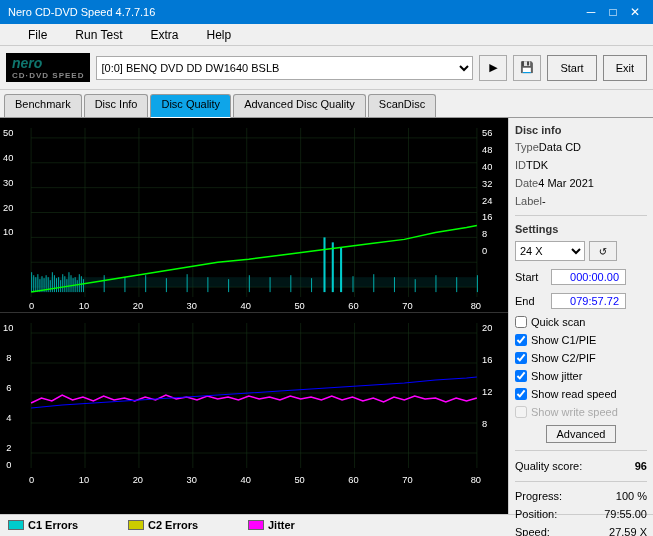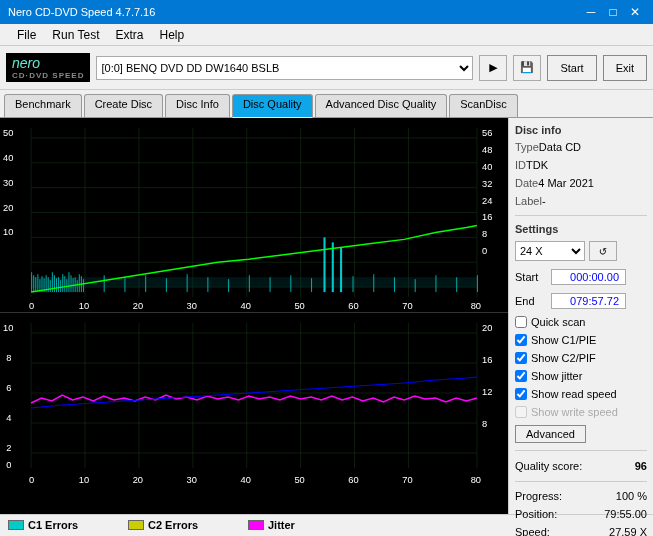--- a/index.html
+++ b/index.html
@@ -4,27 +4,27 @@
   <style>
     * { margin: 0; padding: 0; box-sizing: border-box; }
     body { width: 653px; height: 536px; background: #f0f0f0; font-family: 'Segoe UI', Tahoma, sans-serif; font-size: 11px; overflow: hidden; }
     
     
     .titlebar { background: #0078d4; color: white; display: flex; align-items: center; justify-content: space-between; padding: 4px 8px; height: 24px; }
     .titlebar-controls { display: flex; gap: 2px; }
     .titlebar-btn { background: transparent; border: none; color: white; width: 20px; height: 20px; cursor: pointer; font-size: 12px; display: flex; align-items: center; justify-content: center; }
     
     
-    .menubar { background: #f0f0f0; display: flex; align-items: center; height: 22px; padding: 0 9px; border-bottom: 1px solid #ccc; }
+    .menubar { background: #f0f0f0; display: flex; align-items: center; height: 22px; padding: 0 20px; border-bottom: 1px solid #ccc; gap: 12px; }
     .menubar-item { padding: 2px 8px; cursor: pointer; font-size: 12px; }
     
     
     .header { background: #f0f0f0; display: flex; align-items: center; padding: 4px 6px; gap: 6px; border-bottom: 1px solid #ccc; height: 44px; }
     .logo { background: #000; color: white; padding: 2px 6px; font-size: 14px; font-weight: bold; display: flex; flex-direction: column; align-items: flex-start; }
-    .logo-nero { color: #5eead4; font-size: 14px; font-weight: normal; font-style: italic; }
+    .logo-nero { color: #0f766e; font-size: 14px; font-weight: bold; font-style: italic; }
     .logo-sub { color: #888; font-size: 8px; letter-spacing: 1px; }
     .device-select { flex: 1; height: 24px; font-size: 11px; border: 1px solid #aaa; background: white; }
     .header-btn { height: 26px; min-width: 28px; border: 1px solid #aaa; background: #f0f0f0; cursor: pointer; font-size: 11px; display: flex; align-items: center; justify-content: center; padding: 0 4px; }
     .start-btn { background: #f0f0f0; border: 1px solid #888; padding: 2px 12px; cursor: pointer; font-size: 11px; height: 26px; }
     
     
     .tabs { display: flex; background: #f0f0f0; border-bottom: 1px solid #999; padding: 4px 4px 0; gap: 2px; height: 28px; }
     .tab { padding: 3px 10px; border: 1px solid #999; border-bottom: none; background: #e0e0e0; cursor: pointer; font-size: 11px; border-radius: 3px 3px 0 0; }
     .tab.active { background: #0ea5e9; border-bottom: 1px solid white; margin-bottom: -1px; position: relative; z-index: 1; }
     
@@ -93,21 +93,20 @@
     <option>[0:0]  BENQ DVD DD DW1640 BSLB</option>
   </select>
   <button class="header-btn" title="Eject">▶</button>
   <button class="header-btn" title="Save">💾</button>
   <button class="start-btn">Start</button>
   <button class="start-btn">Exit</button>
 </div>
 
 <div class="tabs">
   <div class="tab">Benchmark</div>
-  <div class="tab">Create Disc</div>
   <div class="tab">Disc Info</div>
   <div class="tab active">Disc Quality</div>
   <div class="tab">Advanced Disc Quality</div>
   <div class="tab">ScanDisc</div>
 </div>
 
 <div class="main">
 
   <div class="chart-area">
 
@@ -326,21 +325,21 @@
     </div>
     <div class="checkbox-row">
       <input type="checkbox" checked="" style="">
       <span>Show read speed</span>
     </div>
     <div class="checkbox-row">
       <input type="checkbox" disabled="" style="">
       <span style="color:#aaa;">Show write speed</span>
     </div>
 
-    <div style="display:flex; justify-content:flex-start;">
+    <div style="display:flex; justify-content:center;">
       <button class="advanced-btn">Advanced</button>
     </div>
 
     <hr class="sidebar-divider">
 
     <div class="quality-row">
       <span>Quality score:</span>
       <span class="quality-value">96</span>
     </div>
 

